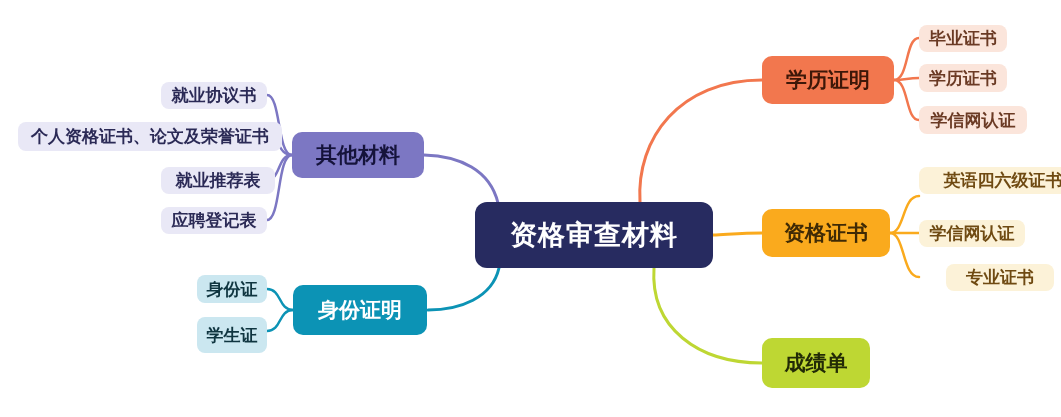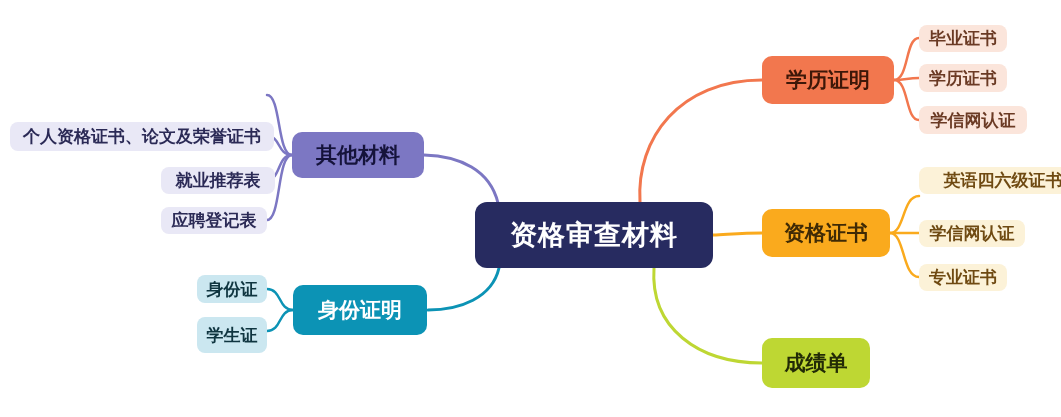--- a/index.html
+++ b/index.html
@@ -27,30 +27,30 @@
   .b-xueli  { left:762px; top:56px;  width:132px; background:#F2774E; color:#3D1708; }
   .l-biye   { left:919px; top:25px;  width:88px;  height:27px; }
   .l-xuelizs{ left:919px; top:64px;  width:88px;  height:28px; }
   .l-xinwang{ left:919px; top:106px; width:108px; height:28px; }
   .peach    { background:#FBE5DB; color:#6B3A24; }
 
   
   .b-zige   { left:762px; top:209px; width:128px; background:#FAAA1D; color:#3F2A05; }
   .l-cet    { left:919px; top:167px; width:168px; height:27px; }
   .l-jsj    { left:919px; top:220px; width:106px; height:27px; }
-  .l-zhuanye{ left:919px; top:264px; width:88px;  height:27px; }
+  .l-zhuanye{ left:946px; top:264px; width:108px;  height:27px; }
   .cream    { background:#FCF2D8; color:#6F4A12; }
 
   
   .b-chengji{ left:762px; top:338px; width:108px; height:50px; background:#BED733; color:#222A06; }
 
   
   .b-qita   { left:292px; top:132px; width:132px; height:46px; background:#7C77C3; color:#15133B; }
   .l-xieyi  { left:161px; top:82px;  width:106px; height:27px; }
-  .l-geren  { left:10px;   top:122px; width:264px; height:29px; }
+  .l-geren  { left:18px;   top:122px; width:264px; height:29px; }
   .l-tuijian{ left:161px; top:167px; width:114px; height:27px; }
   .l-yingpin{ left:161px; top:207px; width:106px; height:27px; }
   .lavender { background:#E9E8F6; color:#2B2A56; }
 
   
   .b-shenfen{ left:293px; top:285px; width:134px; height:50px; background:#0C93B5; color:#ffffff; }
   .l-sfz    { left:197px; top:275px; width:70px; height:28px; }
   .l-xsz    { left:197px; top:317px; width:70px; height:36px; }
   .lblue    { background:#CBE7F0; color:#0F3540; }
 </style>
@@ -92,20 +92,21 @@
   <div class="node leaf peach l-xinwang">学信网认证</div>
 
   <div class="node branch b-zige">资格证书</div>
   <div class="node leaf cream l-cet">英语四六级证书</div>
   <div class="node leaf cream l-jsj">学信网认证</div>
   <div class="node leaf cream l-zhuanye">专业证书</div>
 
   <div class="node branch b-chengji">成绩单</div>
 
   <div class="node branch b-qita">其他材料</div>
+  <div class="node leaf lavender l-xieyi">就业协议书</div>
   <div class="node leaf lavender l-geren">个人资格证书、论文及荣誉证书</div>
   <div class="node leaf lavender l-tuijian">就业推荐表</div>
   <div class="node leaf lavender l-yingpin">应聘登记表</div>
 
   <div class="node branch b-shenfen">身份证明</div>
   <div class="node leaf lblue l-sfz">身份证</div>
   <div class="node leaf lblue l-xsz">学生证</div>
 
 </div>
 

